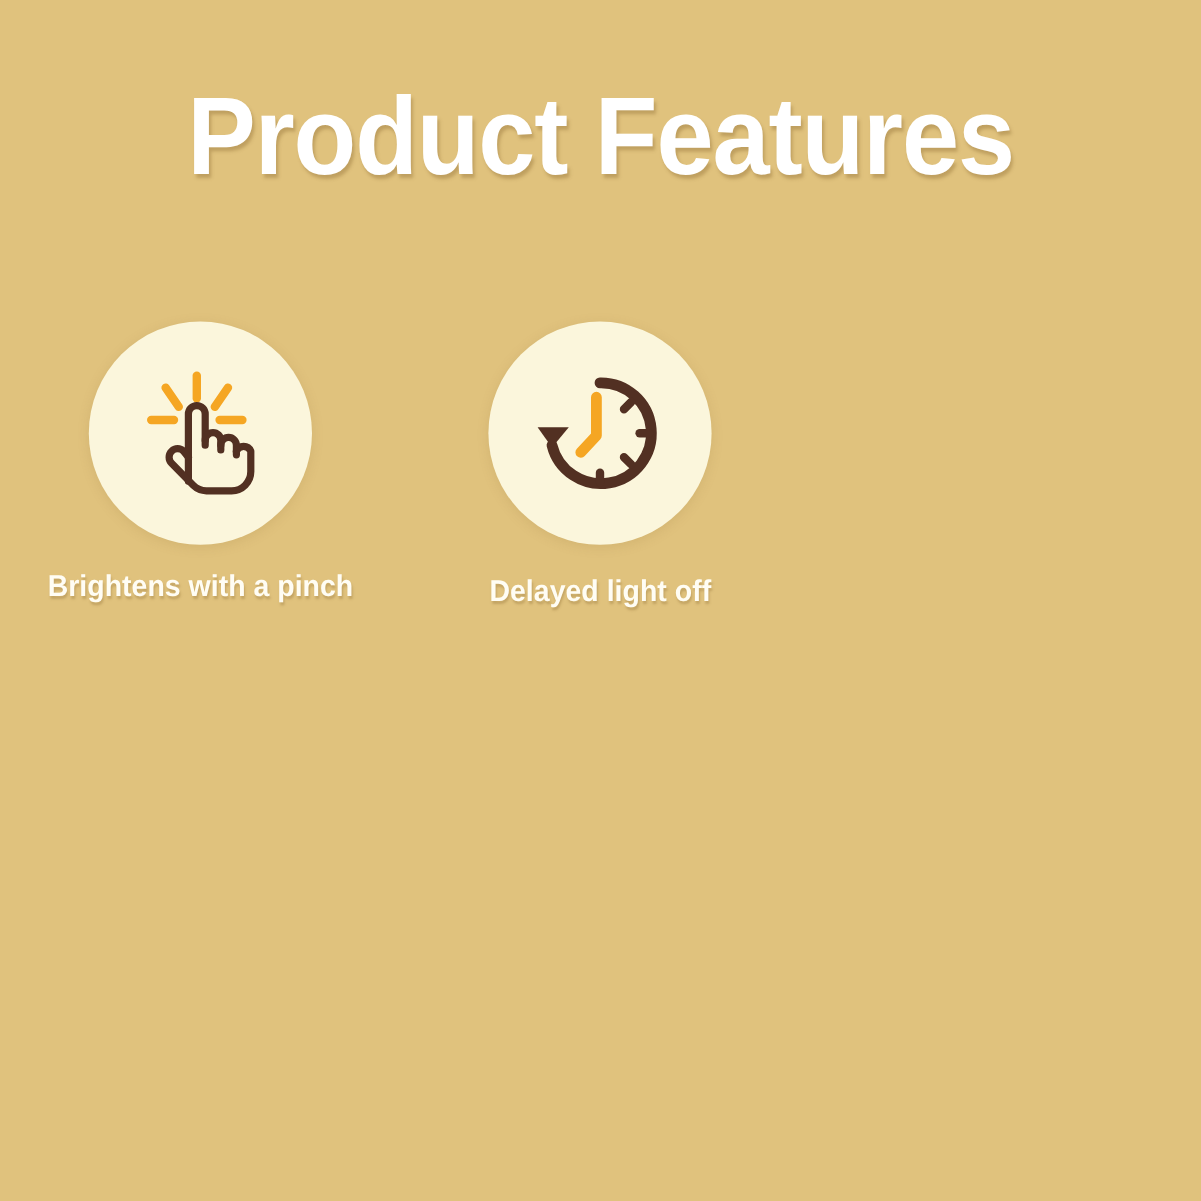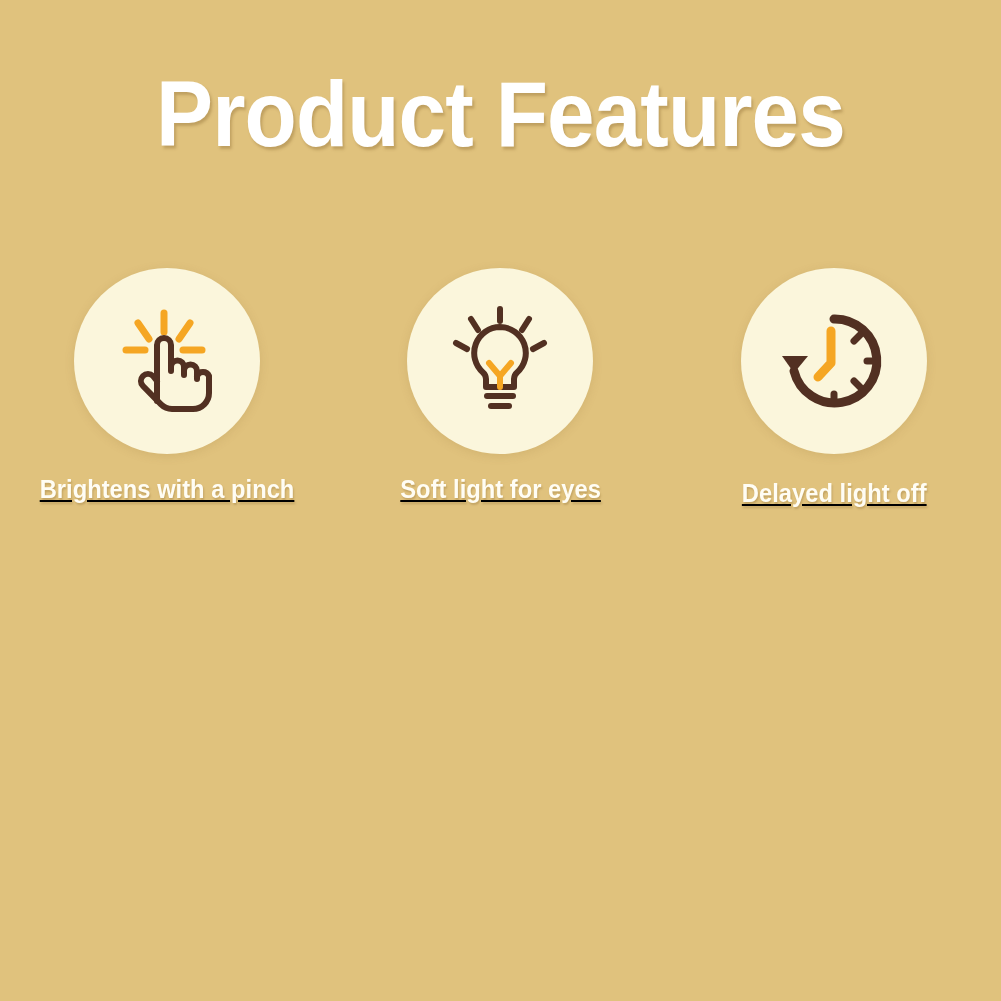--- a/index.html
+++ b/index.html
@@ -36,21 +36,20 @@
 
   
   .features-grid {
     position: absolute;
     top: 268px;
     left: 0;
     width: 1001px;
     display: grid;
     grid-template-columns: repeat(3, 1fr);
     grid-template-rows: 364px 364px;
-    text-decoration: underline;
   }
 
   .feature-cell {
     position: relative;
     display: flex;
     flex-direction: column;
     align-items: center;
   }
 
   .icon-circle {
@@ -110,42 +109,20 @@
             <path d="M64 66 a6.5 6.5 0 0 1 13 0 L77 74"></path>
             <path d="M77 70 a6.5 6.5 0 0 1 13 0 L90 78"></path>
             <path d="M90 75 a6.5 6.5 0 0 1 12 0 L102 92 a16 16 0 0 1 -16 16 L65 108 a16 16 0 0 1 -11 -4.6 L36 85 a7 7 0 0 1 10 -10 L50 80"></path>
           </g>
         </svg>
       </span>
     </div>
     <div class="feature-label">Brightens with a pinch</div>
   </div>
 
-  <div class="feature-cell row1 c2">
-    <div class="icon-circle">
-      <span>
-        <svg viewBox="0 0 120 120" xmlns="http://www.w3.org/2000/svg">
-          <g stroke="#523022" stroke-width="6" stroke-linecap="round" fill="none">
-            <line x1="60" y1="8" x2="60" y2="20"></line>
-            <line x1="31" y1="18" x2="38" y2="29"></line>
-            <line x1="89" y1="18" x2="82" y2="29"></line>
-            <line x1="16" y1="42" x2="27" y2="48"></line>
-            <line x1="104" y1="42" x2="93" y2="48"></line>
-          </g>
-          <path d="M60 26 a26 26 0 0 1 17 45.5 a9 9 0 0 0 -3 6.5 L74 86 L46 86 L46 78 a9 9 0 0 0 -3 -6.5 A26 26 0 0 1 60 26 Z" stroke="#523022" stroke-width="6" stroke-linejoin="round" fill="none"></path>
-          <path d="M49 62 L60 75 L71 62 M60 75 L60 86" stroke="#f5a623" stroke-width="6" stroke-linecap="round" stroke-linejoin="round" fill="none"></path>
-          <g stroke="#523022" stroke-width="6" stroke-linecap="round">
-            <line x1="47" y1="95" x2="73" y2="95"></line>
-            <line x1="51" y1="105" x2="69" y2="105"></line>
-          </g>
-        </svg>
-      </span>
-    </div>
-    <div class="feature-label">Soft light for eyes</div>
-  </div>
 
 
 
 
   <div class="feature-cell row2 c3">
     <div class="icon-circle">
       <span>
         <svg viewBox="0 0 120 120" xmlns="http://www.w3.org/2000/svg">
           <path d="M60 18 a42 42 0 1 1 -40 52" stroke="#523022" stroke-width="9" stroke-linecap="round" fill="none"></path>
           <path d="M20 72 L8 55 L34 55 Z" fill="#523022"></path>

